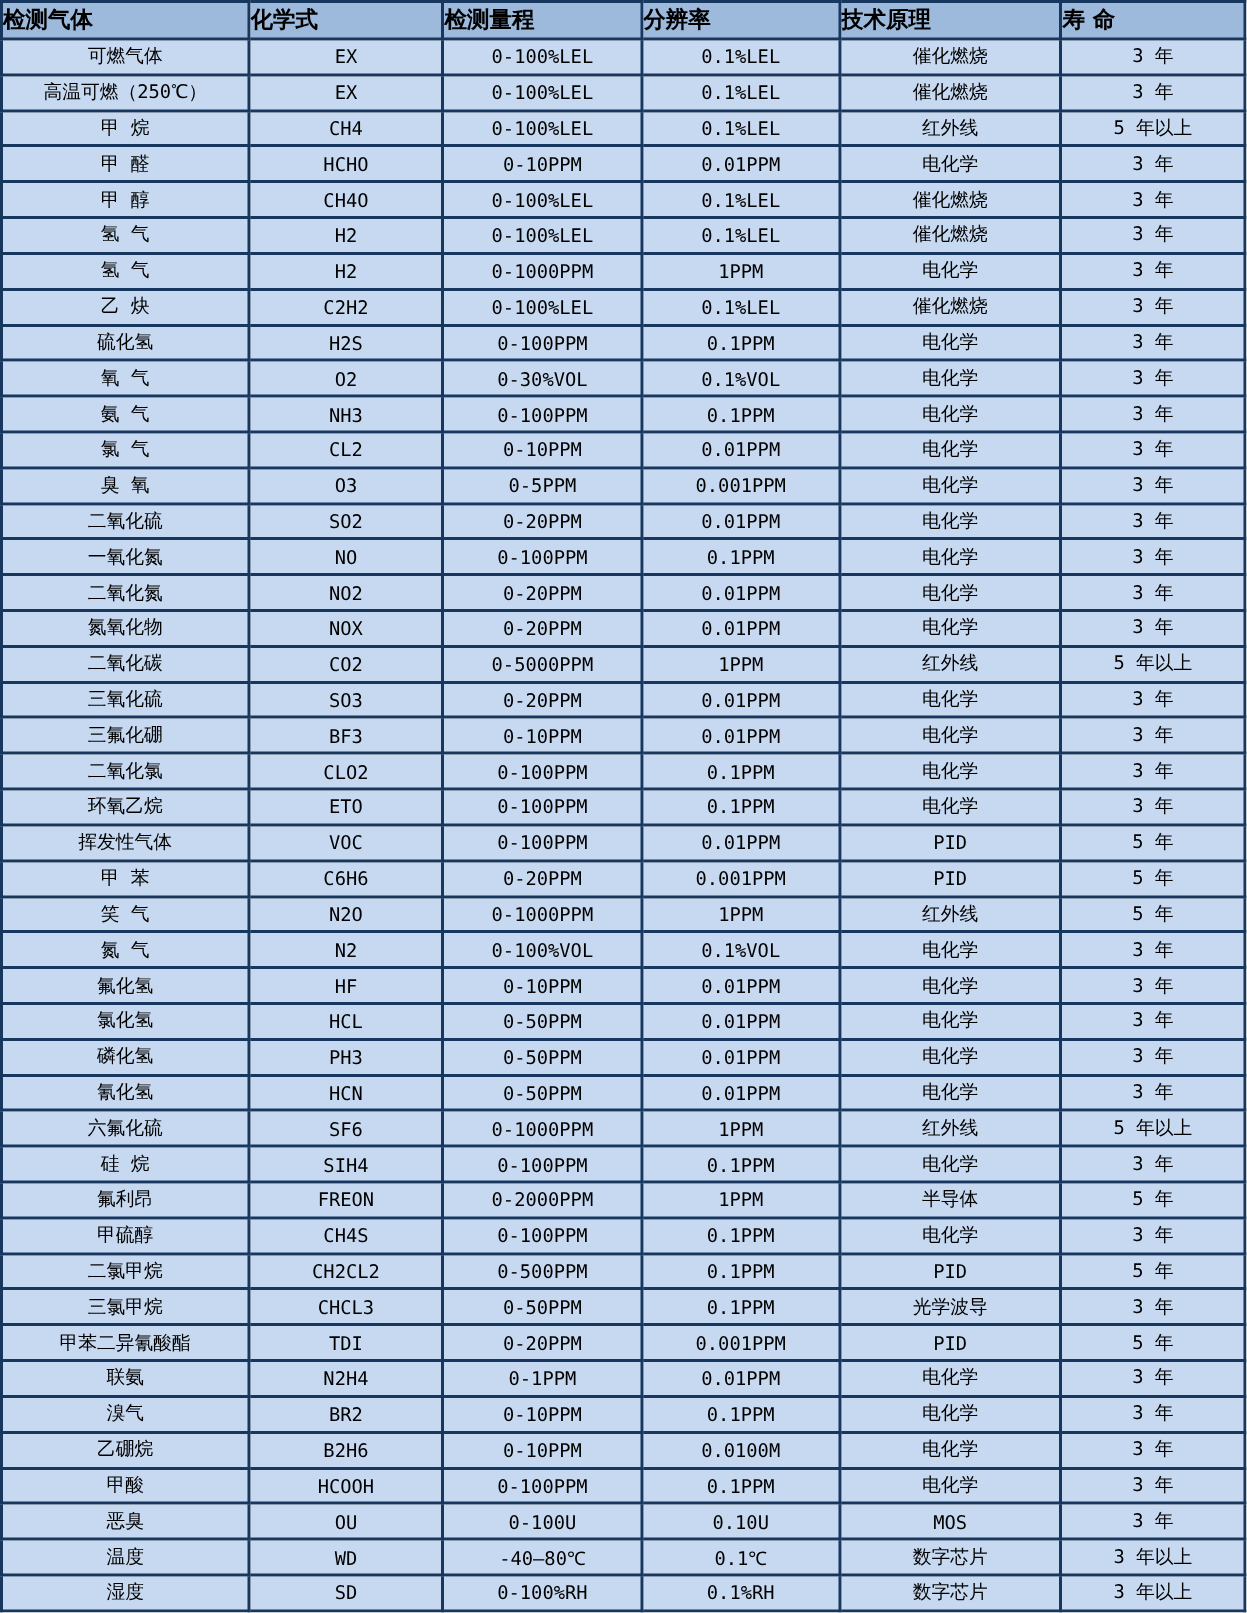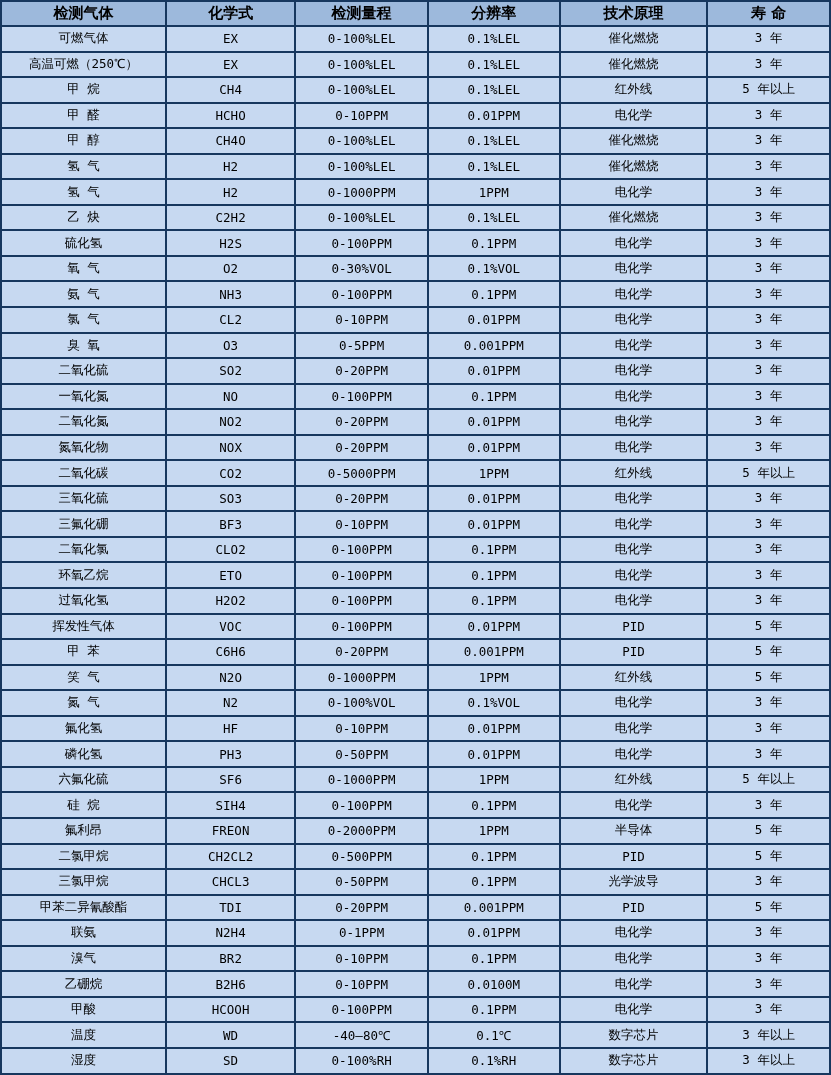--- a/index.html
+++ b/index.html
@@ -18,21 +18,21 @@
   }
   table.spec th{
     background:var(--header-bg);
     color:var(--text);
     font-family:"DejaVu Sans","Liberation Sans",sans-serif;
     font-weight:bold;
     font-size:15px;
     border:2px solid var(--border);
     padding:0;
     height:23px;
-    text-align:center;
+    text-align:left;
     white-space:nowrap;
     overflow:hidden;
   }
   table.spec td{
     background:var(--row-bg);
     color:var(--text);
     font-family:"DejaVu Sans Mono","Liberation Mono",monospace;
     font-size:12.5px;
     border:2px solid var(--border);
     padding:0 1px;
@@ -241,28 +241,20 @@
       </tr>
       <tr>
         <td>环氧乙烷</td>
         <td>ETO</td>
         <td>0-100PPM</td>
         <td>0.1PPM</td>
         <td>电化学</td>
         <td>3 年</td>
       </tr>
       <tr>
-        <td>过氧化氢</td>
-        <td>H2O2</td>
-        <td>0-100PPM</td>
-        <td>0.1PPM</td>
-        <td>电化学</td>
-        <td>3 年</td>
-      </tr>
-      <tr>
         <td>挥发性气体</td>
         <td>VOC</td>
         <td>0-100PPM</td>
         <td>0.01PPM</td>
         <td>PID</td>
         <td>5 年</td>
       </tr>
       <tr>
         <td>甲 苯</td>
         <td>C6H6</td>
@@ -289,22 +281,38 @@
       </tr>
       <tr>
         <td>氟化氢</td>
         <td>HF</td>
         <td>0-10PPM</td>
         <td>0.01PPM</td>
         <td>电化学</td>
         <td>3 年</td>
       </tr>
       <tr>
+        <td>氯化氢</td>
+        <td>HCL</td>
+        <td>0-50PPM</td>
+        <td>0.01PPM</td>
+        <td>电化学</td>
+        <td>3 年</td>
+      </tr>
+      <tr>
         <td>磷化氢</td>
         <td>PH3</td>
+        <td>0-50PPM</td>
+        <td>0.01PPM</td>
+        <td>电化学</td>
+        <td>3 年</td>
+      </tr>
+      <tr>
+        <td>氰化氢</td>
+        <td>HCN</td>
         <td>0-50PPM</td>
         <td>0.01PPM</td>
         <td>电化学</td>
         <td>3 年</td>
       </tr>
       <tr>
         <td>六氟化硫</td>
         <td>SF6</td>
         <td>0-1000PPM</td>
         <td>1PPM</td>
@@ -321,20 +329,28 @@
       </tr>
       <tr>
         <td>氟利昂</td>
         <td>FREON</td>
         <td>0-2000PPM</td>
         <td>1PPM</td>
         <td>半导体</td>
         <td>5 年</td>
       </tr>
       <tr>
+        <td>甲硫醇</td>
+        <td>CH4S</td>
+        <td>0-100PPM</td>
+        <td>0.1PPM</td>
+        <td>电化学</td>
+        <td>3 年</td>
+      </tr>
+      <tr>
         <td>二氯甲烷</td>
         <td>CH2CL2</td>
         <td>0-500PPM</td>
         <td>0.1PPM</td>
         <td>PID</td>
         <td>5 年</td>
       </tr>
       <tr>
         <td>三氯甲烷</td>
         <td>CHCL3</td>
@@ -374,20 +390,28 @@
         <td>0.0100M</td>
         <td>电化学</td>
         <td>3 年</td>
       </tr>
       <tr>
         <td>甲酸</td>
         <td>HCOOH</td>
         <td>0-100PPM</td>
         <td>0.1PPM</td>
         <td>电化学</td>
+        <td>3 年</td>
+      </tr>
+      <tr>
+        <td>恶臭</td>
+        <td>OU</td>
+        <td>0-100U</td>
+        <td>0.10U</td>
+        <td>MOS</td>
         <td>3 年</td>
       </tr>
       <tr>
         <td>温度</td>
         <td>WD</td>
         <td>-40—80℃</td>
         <td>0.1℃</td>
         <td>数字芯片</td>
         <td>3 年以上</td>
       </tr>

